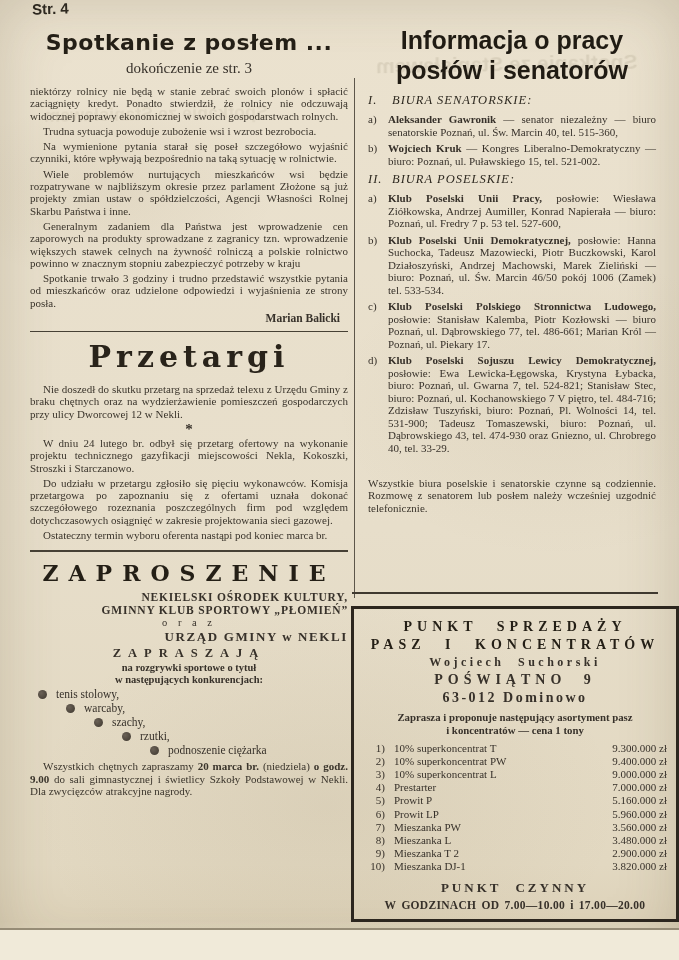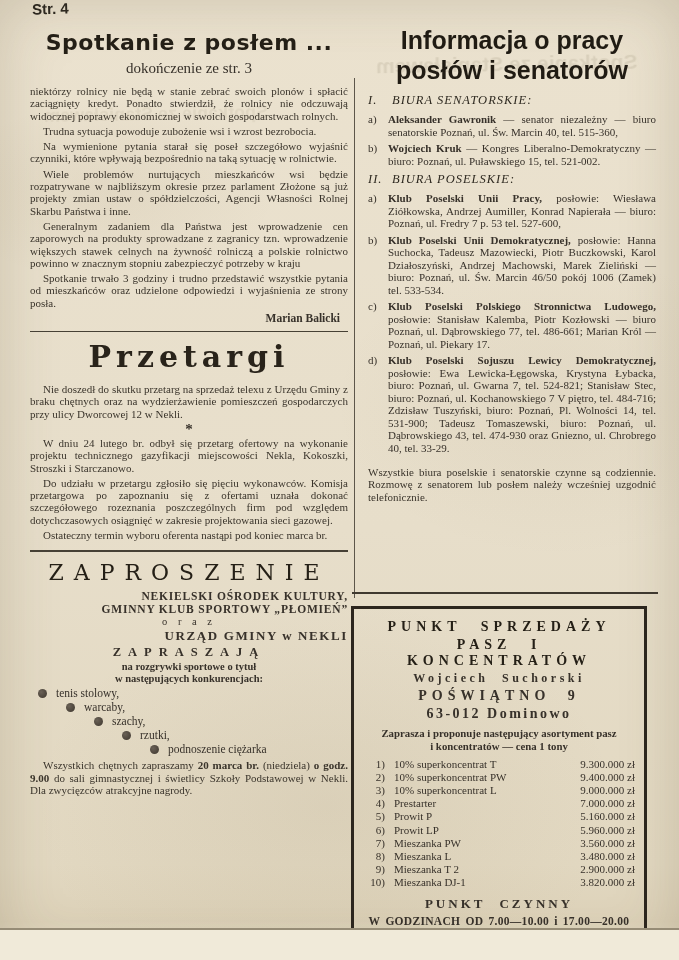--- a/index.html
+++ b/index.html
@@ -31,44 +31,44 @@
   .art1-sub{text-align:center;font-size:15px;margin:0 0 8px;}
   .signature{text-align:right;font-weight:bold;font-size:11.5px;margin:2px 8px 0 0;}
 
   .rule{height:1px;background:#464035;margin:7px 0;}
   .rule.thick{height:2px;margin:9px 0 8px;}
 
   .przetargi-title{font-family:"DejaVu Serif",serif;font-weight:bold;font-size:30px;
                    letter-spacing:5px;text-align:center;margin:4px 0 9px;color:#29231a;}
   .star{text-align:center;font-size:15px;font-weight:bold;line-height:13px;margin:1px 0;}
 
-  .zapro-title{font-family:"DejaVu Serif",serif;font-weight:normal;font-size:22px;
+  .zapro-title{font-family:"DejaVu Serif",serif;font-weight:bold;font-size:22px;
                letter-spacing:10px;text-align:center;margin:2px 0 5px;color:#241f16;}
   .zapro-org{font-weight:bold;font-size:11.5px;letter-spacing:.8px;text-align:right;margin:1px 0;}
   .zapro-oraz{font-size:10.5px;letter-spacing:4px;text-align:center;margin:1px 0;}
   .zapro-big{font-size:13px;letter-spacing:1.6px;}
   .zapro-verb{font-weight:bold;font-size:12.5px;letter-spacing:7px;text-align:center;margin:1px 0;}
   .zapro-small{font-weight:bold;font-size:10.5px;text-align:center;margin:1px 0;}
   .events{margin:2px 0 3px;}
   .event{display:flex;align-items:center;font-size:11.5px;line-height:14px;}
   .dot{width:9px;height:9px;border-radius:50%;flex:none;margin-right:9px;
        background:radial-gradient(circle at 35% 35%, #6a6156, #3d362d);}
   .closing{margin-top:3px;}
 
   .info-title{font-family:"Liberation Sans",sans-serif;font-weight:700;font-size:25px;
               line-height:29px;text-align:center;margin:0 0 9px;color:#201b13;transform:scaleY(1.06);}
   .sec-head{display:flex;font-style:italic;font-size:12.5px;letter-spacing:1px;margin:5px 0 5px;color:#2e2920;}
   .sec-num{width:24px;flex:none;}
   .biuro-item{display:flex;margin:0 0 4px;}
   .marker{width:20px;flex:none;font-size:11px;}
   .biuro-item p{margin:0;flex:1;font-size:11px;line-height:12.5px;text-align:justify;}
-  .info-closing{margin-top:12px;}
+  .info-closing{margin-top:23px;}
 
   .hr-right{position:absolute;left:352px;top:592px;width:306px;height:2px;background:#3f392f;}
-  .ad-box{position:absolute;left:351px;top:606px;width:296px;box-sizing:border-box;
+  .ad-box{position:absolute;left:351px;top:606px;width:328px;box-sizing:border-box;
           border:3px solid #2c261e;padding:8px 9px 8px;}
   .ad-title{font-weight:bold;font-size:14px;letter-spacing:5px;word-spacing:11px;
             text-align:center;margin:2px 0;color:#241f16;}
   .ad-owner{font-weight:bold;font-size:12px;letter-spacing:3.5px;word-spacing:7px;text-align:center;margin:2px 0;}
   .ad-addr1{font-weight:bold;font-size:14px;letter-spacing:5px;word-spacing:9px;text-align:center;margin:2px 0;}
   .ad-addr2{font-weight:bold;font-size:14px;letter-spacing:2.5px;text-align:center;margin:2px 0 5px;}
   .ad-intro{font-weight:bold;font-size:10.8px;line-height:12.8px;text-align:center;margin:0 0 5px;}
   .price-row{display:flex;font-size:11px;line-height:13.2px;}
   .price-no{width:22px;flex:none;text-align:right;margin-right:9px;}
   .price-name{flex:1;}

